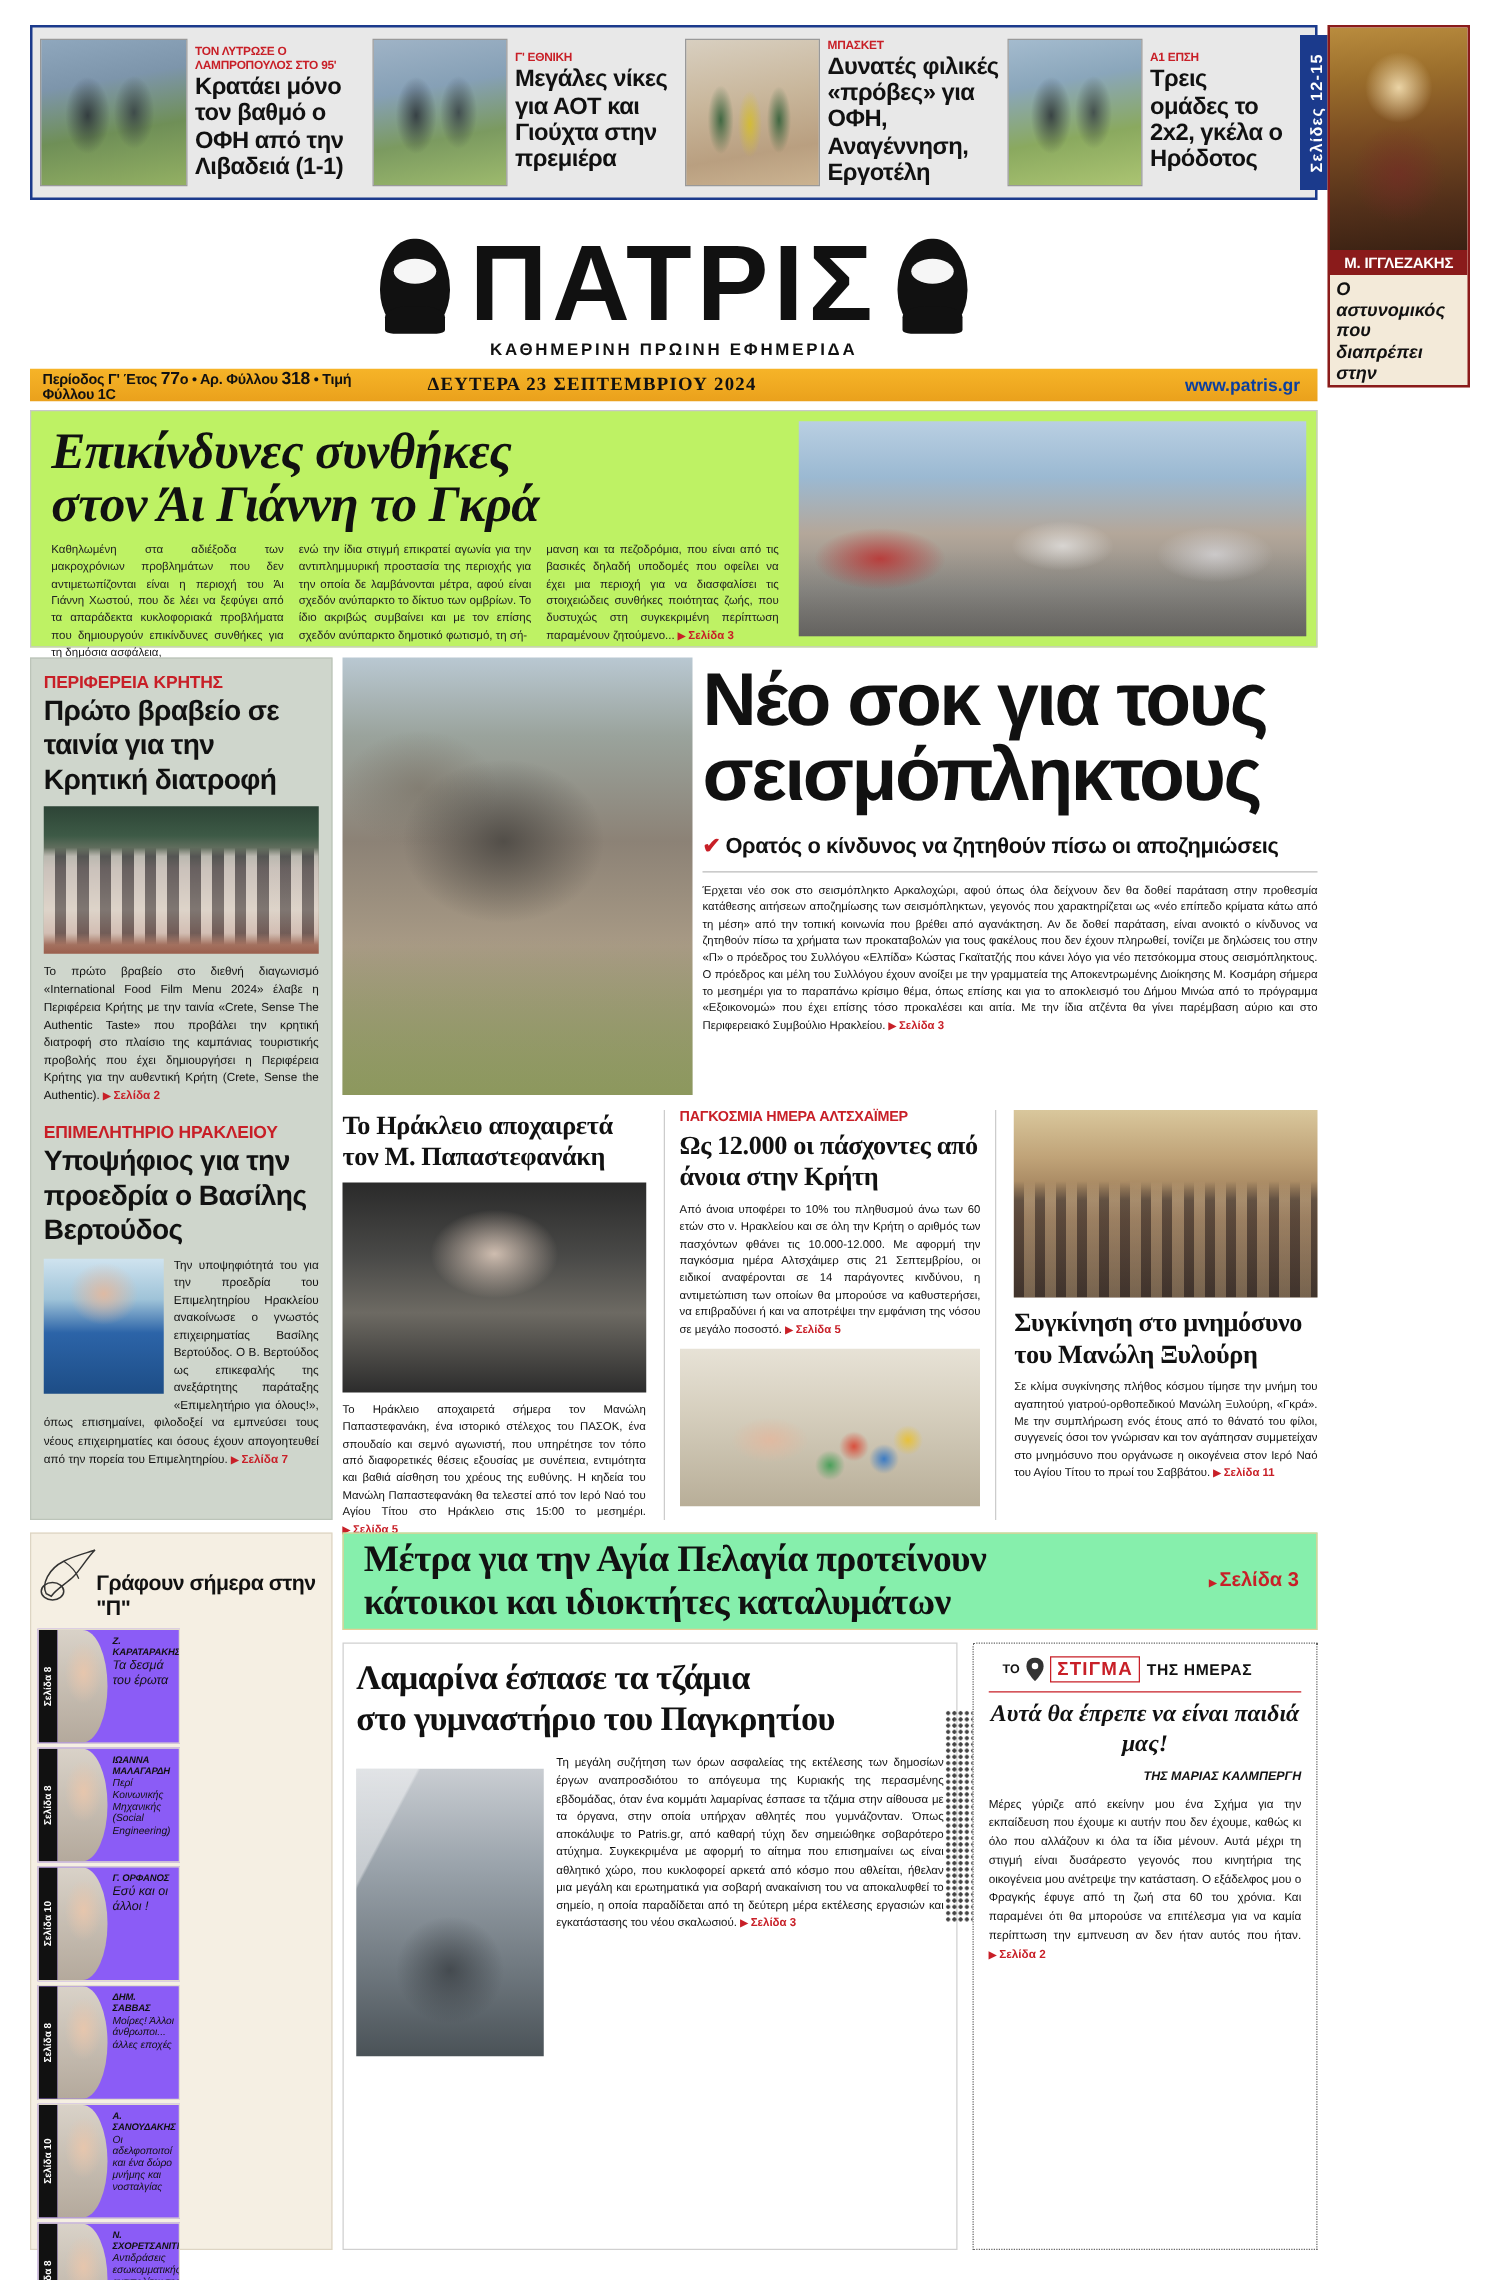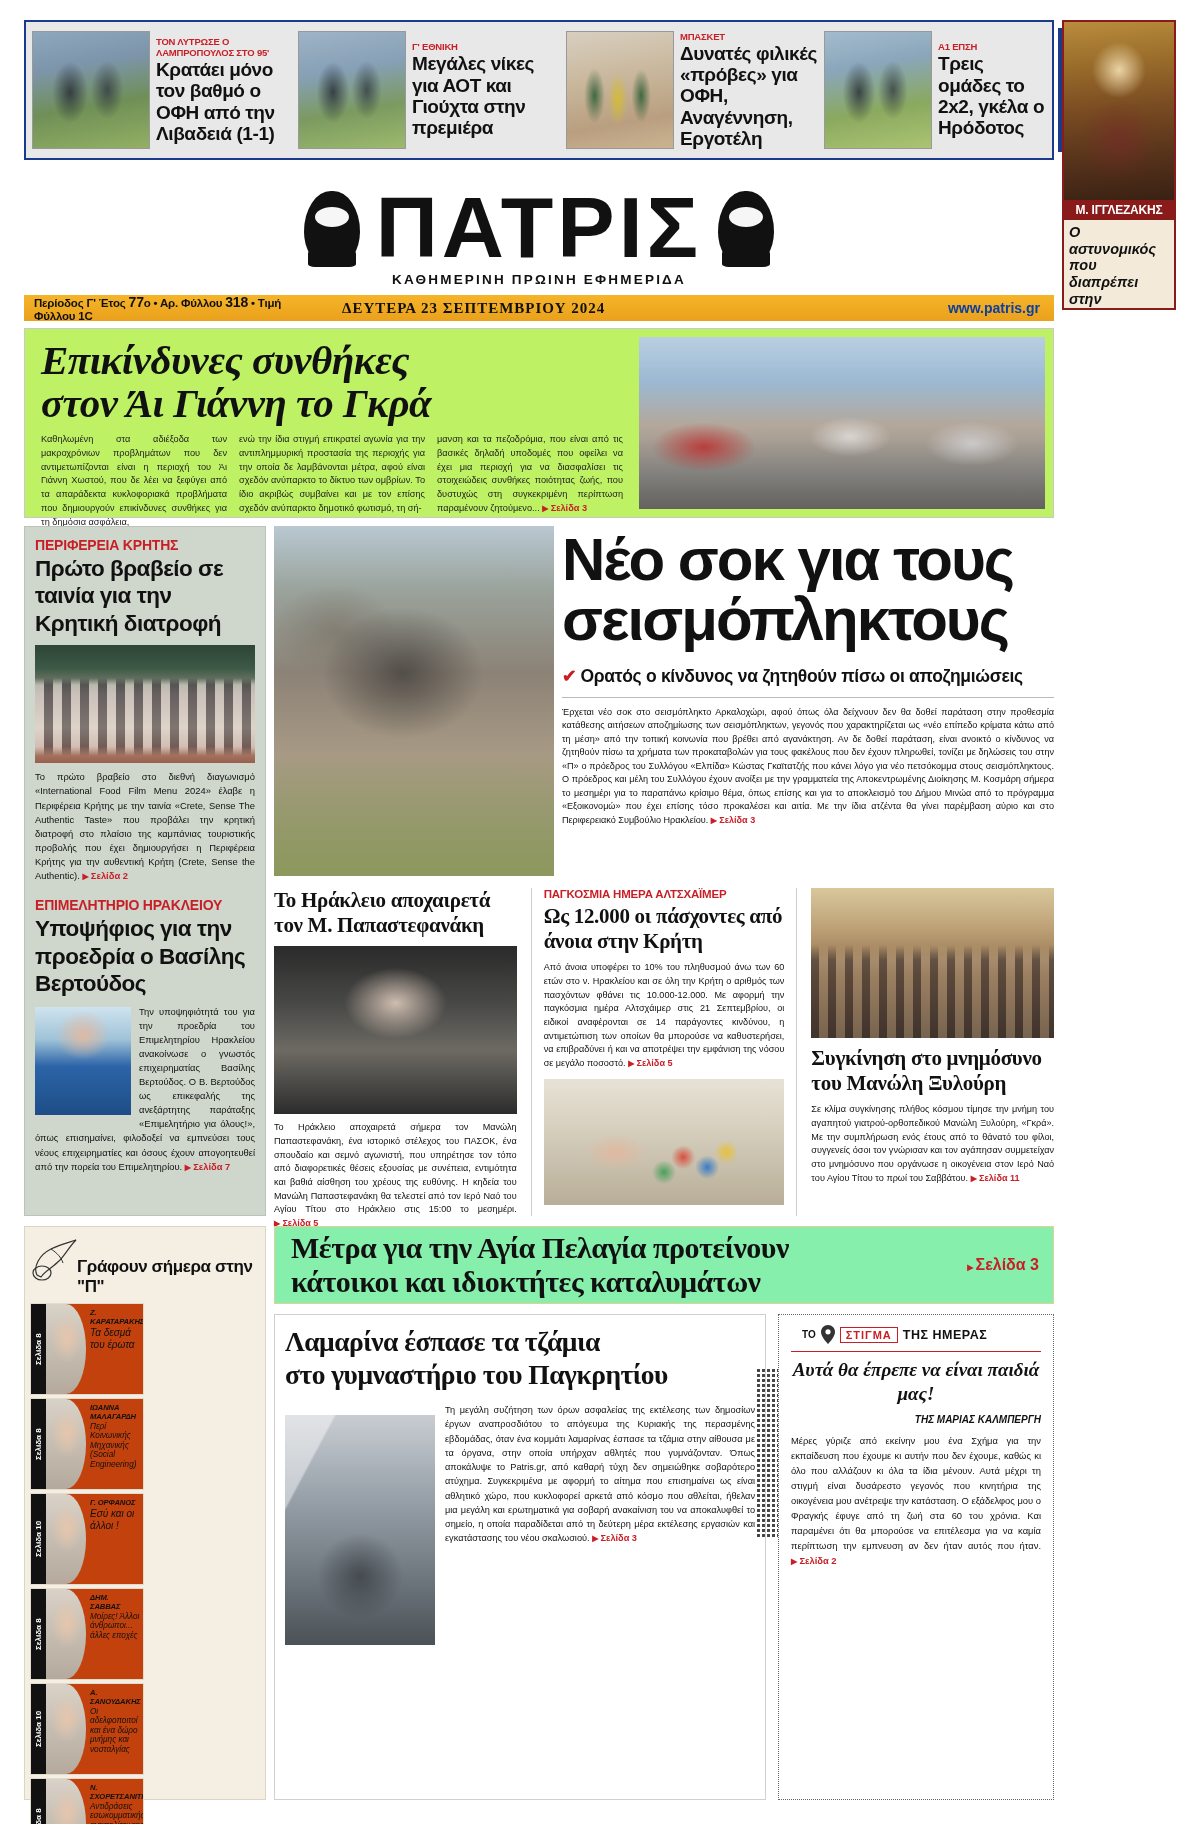--- a/index.html
+++ b/index.html
@@ -168,21 +168,21 @@
   
   .yellowbar { position:absolute; left:274px; top:1226px; width:780px; height:78px; background:#86efac; border:1px solid #e4cf95; display:flex; align-items:center; }
   .yb-text { font-family:"Liberation Serif", serif; font-weight:bold; font-size:30px; line-height:1.12; padding-left:16px; letter-spacing:-.5px; flex:1; }
   .yb-page { padding-right:14px; }
 
   
   .contrib { position:absolute; left:24px; top:1226px; width:242px; height:574px; background:#f5efe3; border:1px solid #ddd5c4; }
   .contrib-title { font-weight:bold; font-size:17px; padding:30px 8px 6px 52px; letter-spacing:-.4px; }
   .quill { position:absolute; left:6px; top:10px; width:48px; height:46px; }
   .c-grid { display:flex; flex-wrap:wrap; gap:3px; padding:0 5px; }
-  .c-card { width:114px; height:92px; background:#c2410c; border:1px solid #e2dccd; display:flex; overflow:hidden; }
+  .c-card { width:114px; height:92px; background:#8b5cf6; border:1px solid #e2dccd; display:flex; overflow:hidden; }
   .c-tab { width:15px; background:#111; color:#fff; writing-mode:vertical-rl; transform:rotate(180deg);
     font-size:8px; font-weight:bold; display:flex; align-items:center; justify-content:center; flex:none; }
   .c-face { width:40px; height:100%; background:linear-gradient(180deg,#d9d2c8 0%,#b4a99c 100%); border-radius:0 50% 50% 0/0 50% 50% 0; flex:none; position:relative;}
   .c-face:after{ content:""; position:absolute; inset:0; border-radius:0 50% 50% 0/0 50% 50% 0;
     background:radial-gradient(ellipse 52% 38% at 52% 38%, rgba(232,198,172,.95), transparent 72%);}
   .c-txt { flex:1; padding:4px 3px 0 4px; }
   .c-name { font-size:7.6px; font-weight:bold; font-style:italic; letter-spacing:-.1px; }
   .c-title { font-size:10px; font-style:italic; line-height:1.15; margin-top:1px; }
   .c-title.small { font-size:8.2px; }
 
@@ -195,21 +195,21 @@
     background:
       linear-gradient(118deg, rgba(255,255,255,.45) 0 18%, transparent 19%),
       radial-gradient(ellipse 40% 26% at 50% 70%, rgba(40,44,48,.6), transparent 72%);}
   .gym-body { font-size:9.2px; line-height:1.55; text-align:justify; margin-top:12px; }
 
   
   .stigma { position:absolute; left:778px; top:1314px; width:276px; height:486px; border:1px dotted #666; background:#fff; padding:10px 12px; }
   .st-top { display:flex; align-items:center; gap:5px; }
   .st-to { font-size:10px; font-weight:bold;margin-left:11px; }
   .st-pin { width:14px; height:19px; flex:none; }
-  .st-badge { border:1.6px solid #c81f27; color:#c81f27; font-weight:bold; font-size:11px; padding:1px 5px; letter-spacing:1px; }
+  .st-badge { border:1.6px solid #c81f27; color:#c81f27; font-weight:bold; font-size:15px; padding:1px 5px; letter-spacing:1px; }
   .st-of { font-weight:bold; font-size:12.5px; letter-spacing:.5px; }
   .st-rule { border-top:1.5px solid #c81f27; margin:7px 0 6px; }
   .st-head { font-family:"Liberation Serif", serif; font-style:italic; font-weight:bold; font-size:19px; text-align:center; line-height:1.25; }
   .st-author { font-style:italic; font-weight:bold; font-size:10px; text-align:right; margin-top:8px; }
   .st-body { font-size:9.4px; line-height:1.6; text-align:justify; margin-top:8px; }
   .halftone { position:absolute; left:756px; top:1368px; width:34px; height:170px;
     background-image:radial-gradient(circle 1.4px, #444 1.4px, transparent 1.8px);
     background-size:5px 5px; }
 </style>
 </head>
@@ -220,21 +220,21 @@
   <div class="sportsbar">
     <div class="sp-cell">
       <div class="ph ph-soccer1 sp-photo" style="width:118px"></div>
       <div class="sp-txt" style="width:148px">
         <div class="sp-kicker">ΤΟΝ ΛΥΤΡΩΣΕ Ο ΛΑΜΠΡΟΠΟΥΛΟΣ ΣΤΟ 95'</div>
         <div class="sp-head">Κρατάει μόνο τον βαθμό ο ΟΦΗ από την Λιβαδειά (1-1)</div>
       </div>
     </div>
     <div class="sp-cell">
       <div class="ph ph-soccer2 sp-photo" style="width:108px"></div>
-      <div class="sp-txt" style="width:160px">
+      <div class="sp-txt" style="width:142px">
         <div class="sp-kicker">Γ' ΕΘΝΙΚΗ</div>
         <div class="sp-head">Μεγάλες νίκες για ΑΟΤ και Γιούχτα στην πρεμιέρα</div>
       </div>
     </div>
     <div class="sp-cell">
       <div class="ph ph-basket sp-photo" style="width:108px"></div>
       <div class="sp-txt" style="width:150px">
         <div class="sp-kicker">ΜΠΑΣΚΕΤ</div>
         <div class="sp-head">Δυνατές φιλικές «πρόβες» για ΟΦΗ, Αναγέννηση, Εργοτέλη</div>
       </div>

